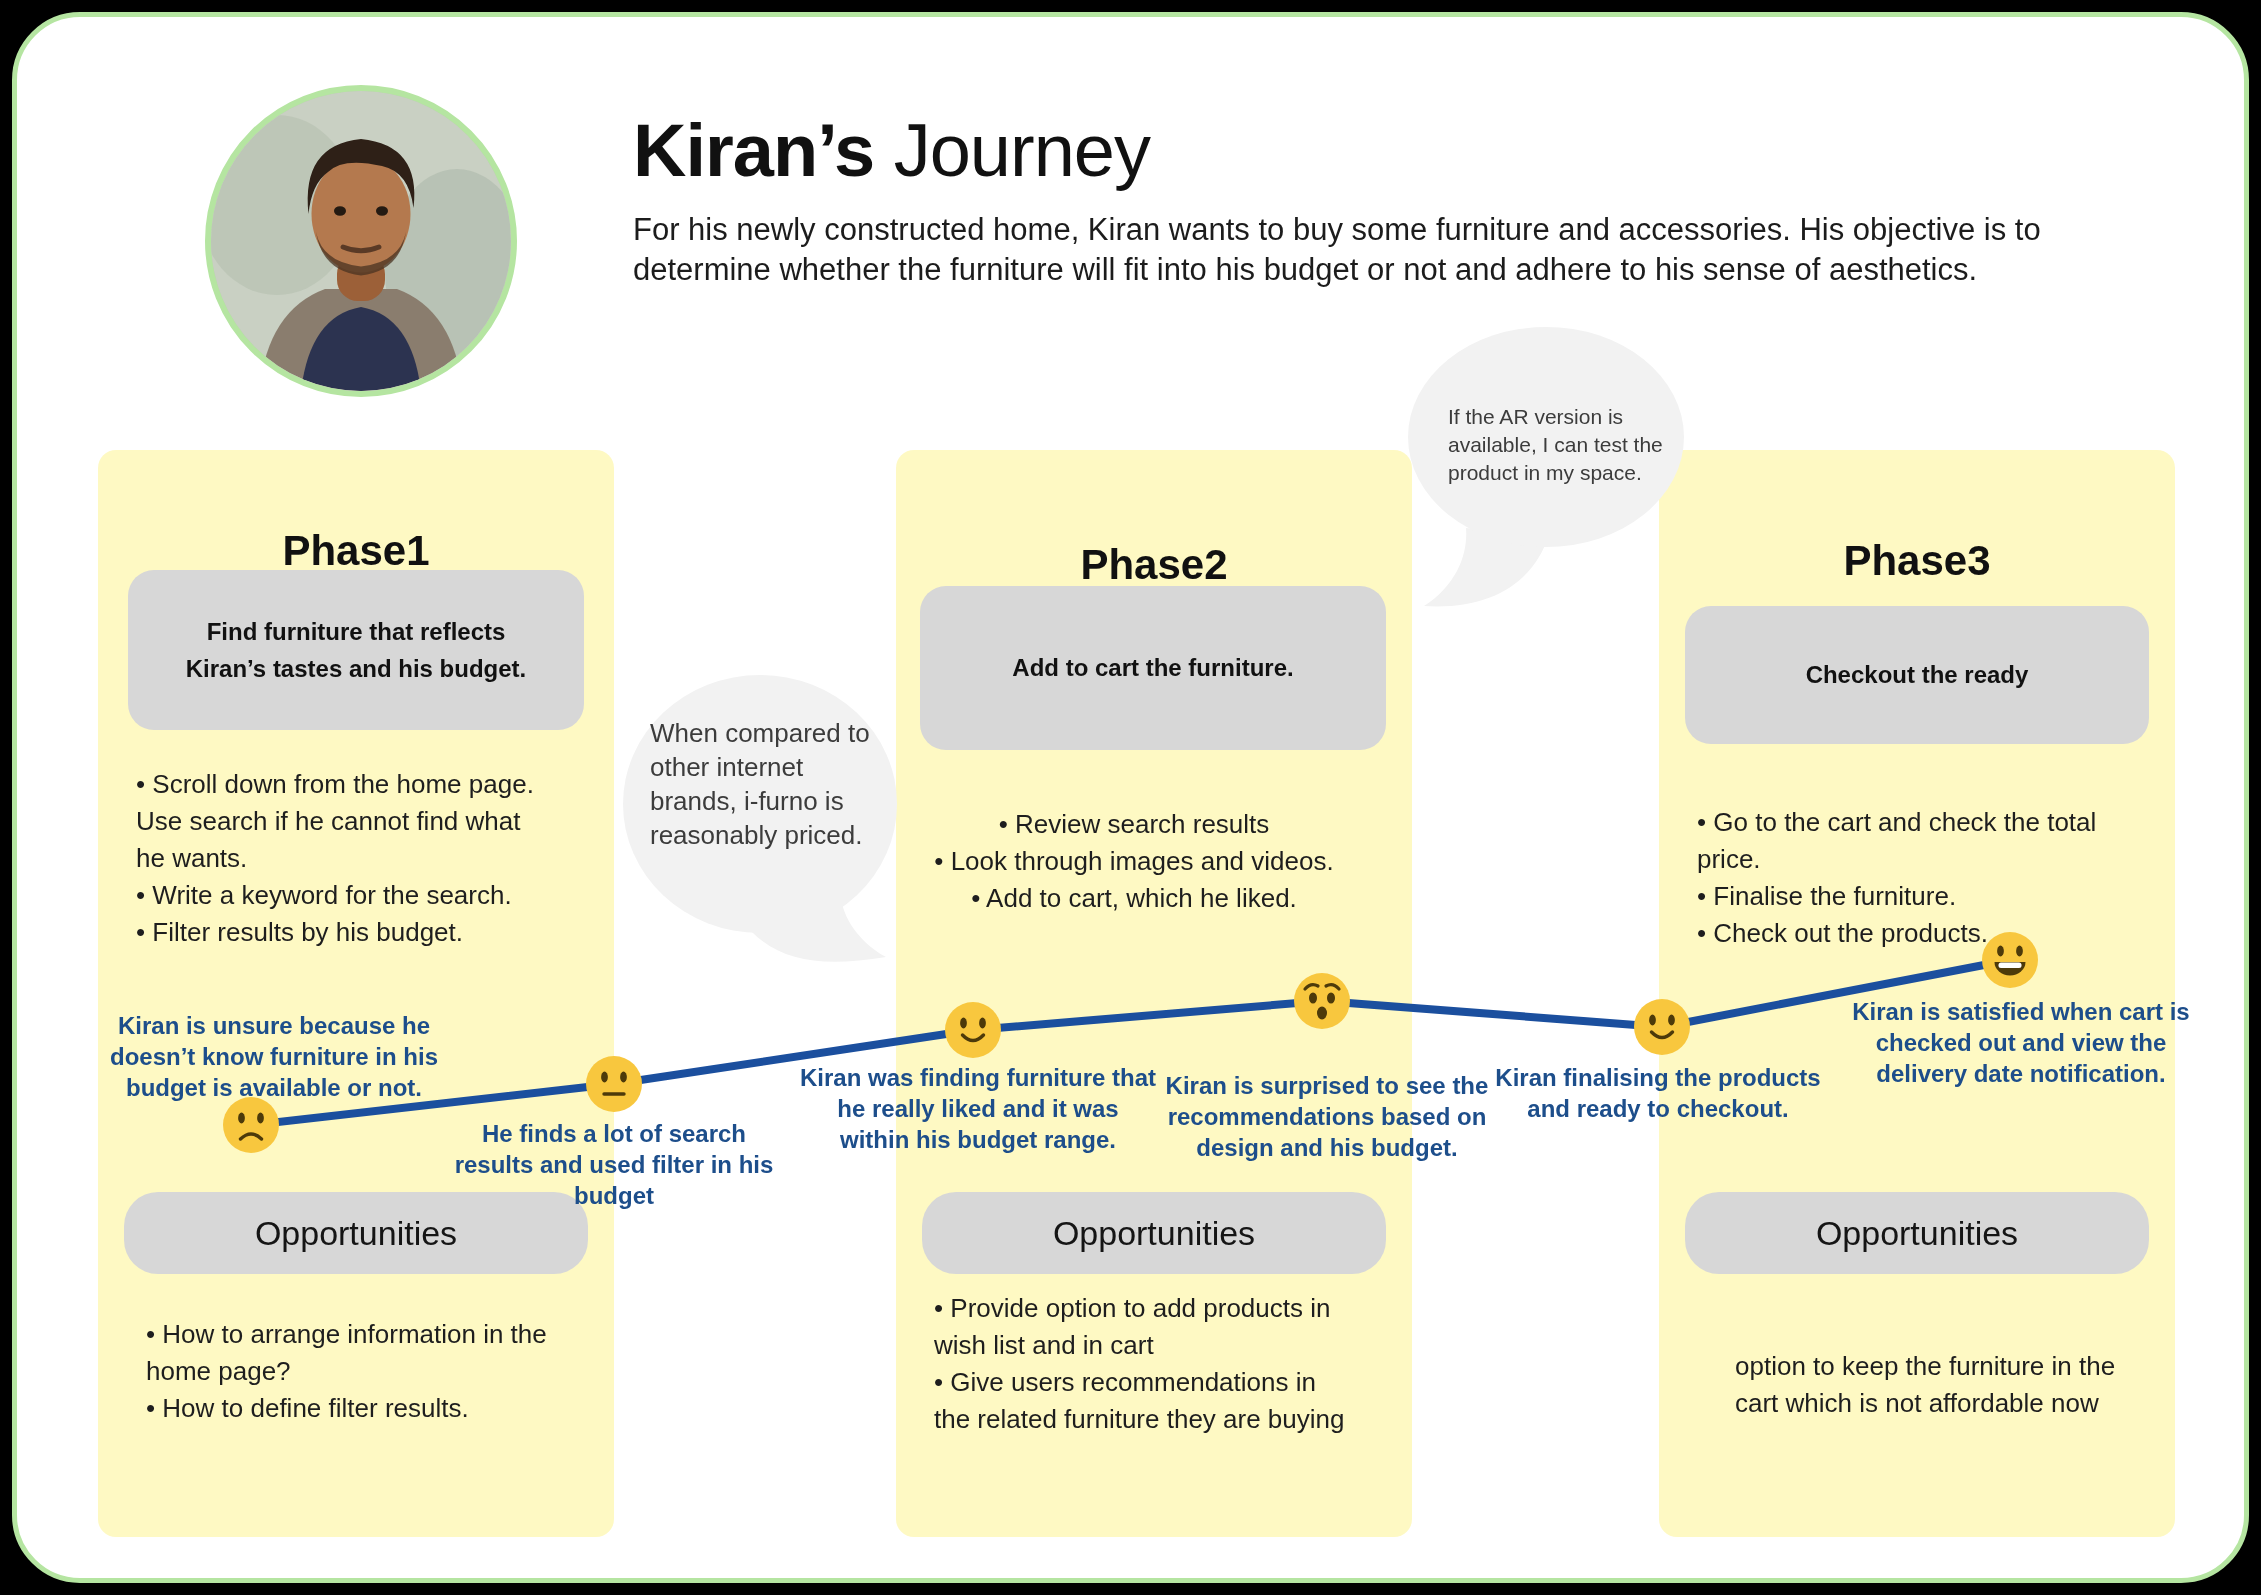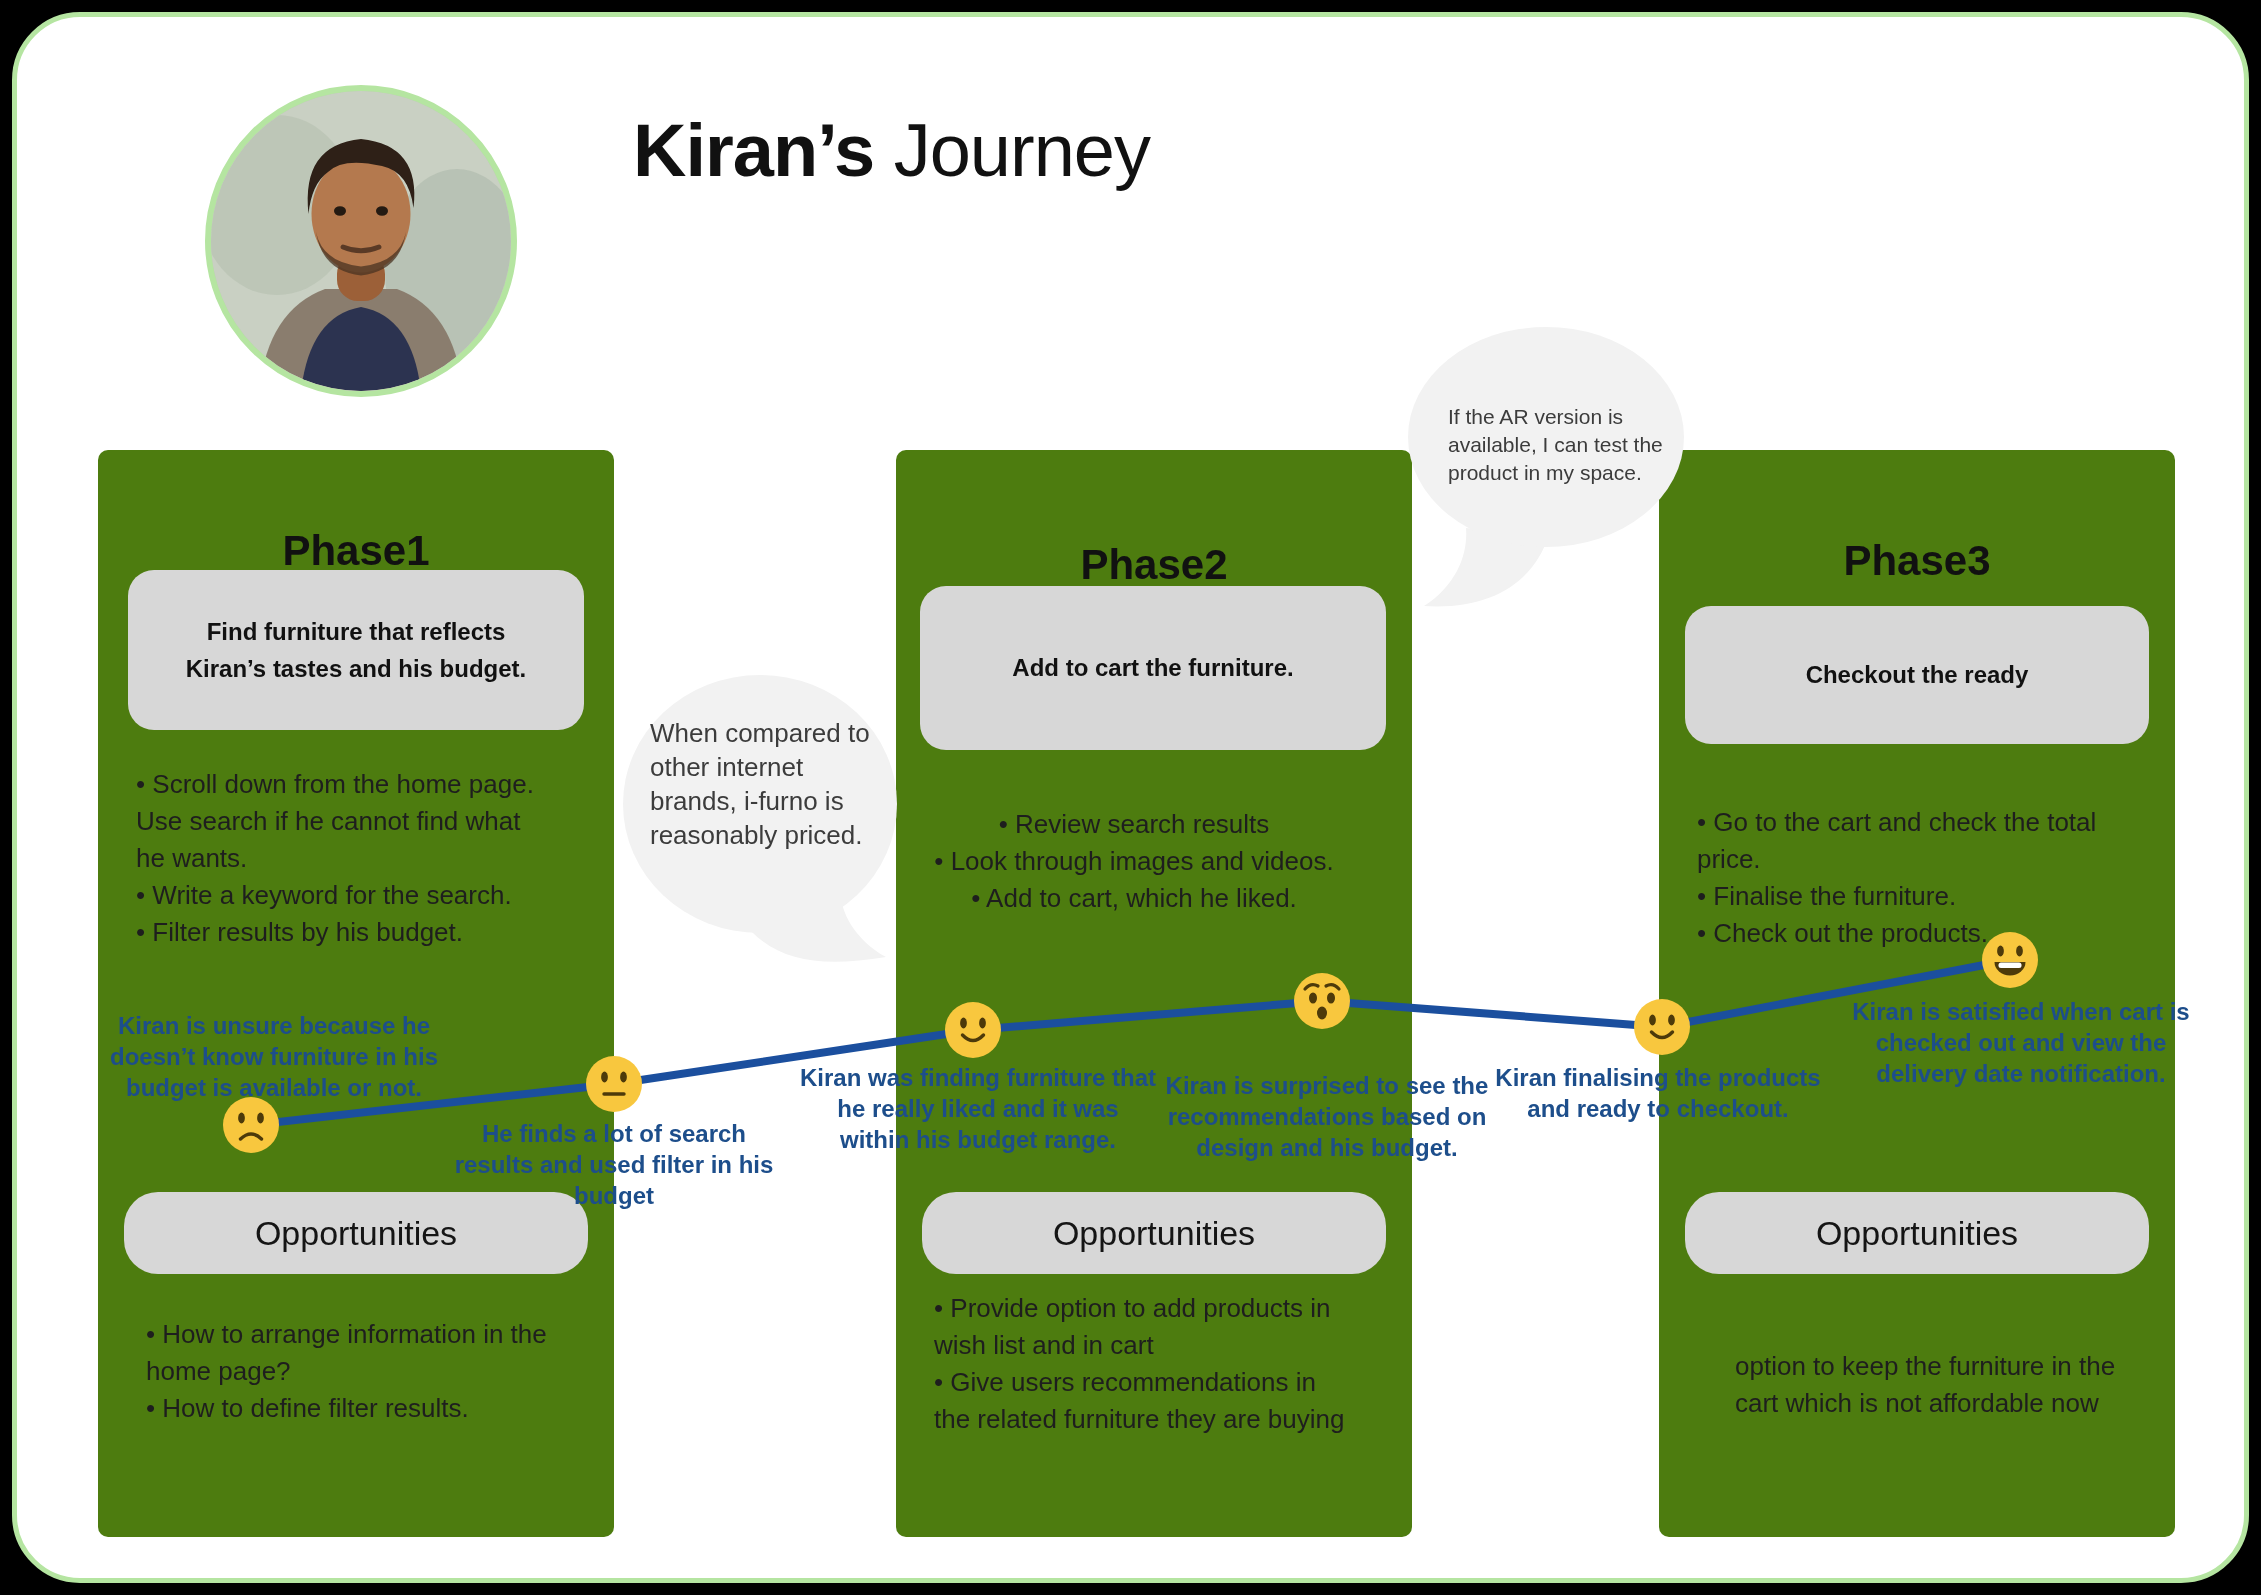--- a/index.html
+++ b/index.html
@@ -9,21 +9,21 @@
         border:5px solid #b5e5a1;border-radius:68px;}
   
   .avatar{position:absolute;left:205px;top:85px;width:300px;height:300px;border-radius:50%;
           border:6px solid #b5e5a1;overflow:hidden;background:#c3cbbd;}
   .avatar svg{display:block;width:100%;height:100%;}
   .title{position:absolute;left:633px;top:108px;font-size:74px;color:#111;letter-spacing:-1px;}
   .title .b{font-weight:800;}
   .title .l{font-weight:400;}
   .desc{position:absolute;left:633px;top:210px;width:1445px;font-size:31px;line-height:40px;color:#1c1c1c;}
   
-  .col{position:absolute;top:450px;width:516px;height:1087px;background:#4d7c0f;border-radius:10px;}
+  .col{position:absolute;top:450px;width:516px;height:1087px;background:#fef9c3;border-radius:18px;}
   .col.c1{left:98px;}  .col.c2{left:896px;}  .col.c3{left:1659px;}
   .phase-title{position:absolute;left:0;width:100%;text-align:center;font-size:42px;font-weight:800;color:#111;}
   .c1 .phase-title{top:42px;} .c2 .phase-title{top:56px;} .c3 .phase-title{top:52px;}
   .task{position:absolute;background:#d7d7d7;border-radius:26px;display:flex;align-items:center;
         justify-content:center;text-align:center;font-weight:700;font-size:24px;line-height:1.55;
         color:#111;padding:4px 40px;box-sizing:border-box;}
   .c1 .task{left:30px;width:456px;top:120px;height:160px;}
   .c2 .task{left:24px;width:466px;top:136px;height:164px;}
   .c3 .task{left:26px;width:464px;top:156px;height:138px;}
   ul.blist{position:absolute;margin:0;padding:0;list-style:none;font-size:26px;line-height:37px;color:#1e1e1e;}
@@ -75,20 +75,21 @@
         <ellipse cx="50" cy="41" rx="16.5" ry="19.5" fill="#b4794e"></ellipse>
         <path d="M 32.5 41 Q 30 18 50 16 Q 70 18 67.5 39 Q 66 27 57 25 Q 44 22 39 27 Q 33.5 31 32.5 41 Z" fill="#2e2017"></path>
         <path d="M 35 47 Q 37 60 50 61.5 Q 63 60 65 47 Q 63 57 50 58.5 Q 37 57 35 47 Z" fill="#4a3322" opacity="0.75"></path>
         <ellipse cx="43" cy="40" rx="2" ry="1.6" fill="#241a12"></ellipse>
         <ellipse cx="57" cy="40" rx="2" ry="1.6" fill="#241a12"></ellipse>
         <path d="M 44 52 Q 50 54.5 56 52" stroke="#5a3a26" stroke-width="1.6" fill="none" stroke-linecap="round"></path>
       </g>
     </svg>
   </div>
   <div class="title"><span class="b">Kiran’s</span><span class="l"> Journey</span></div>
+  <div class="desc">For his newly constructed home, Kiran wants to buy some furniture and accessories. His objective is to determine whether the furniture will fit into his budget or not and adhere to his sense of aesthetics.</div>
 
   <section class="col c1">
     <h2 class="phase-title">Phase1</h2>
     <div class="task">Find furniture that reflects Kiran’s tastes and his budget.</div>
     <ul class="blist actions">
       <li>Scroll down from the home page. Use search if he cannot find what he wants.</li>
       <li>Write a keyword for the search.</li>
       <li>Filter results by his budget.</li>
     </ul>
     <div class="opp-pill">Opportunities</div>

